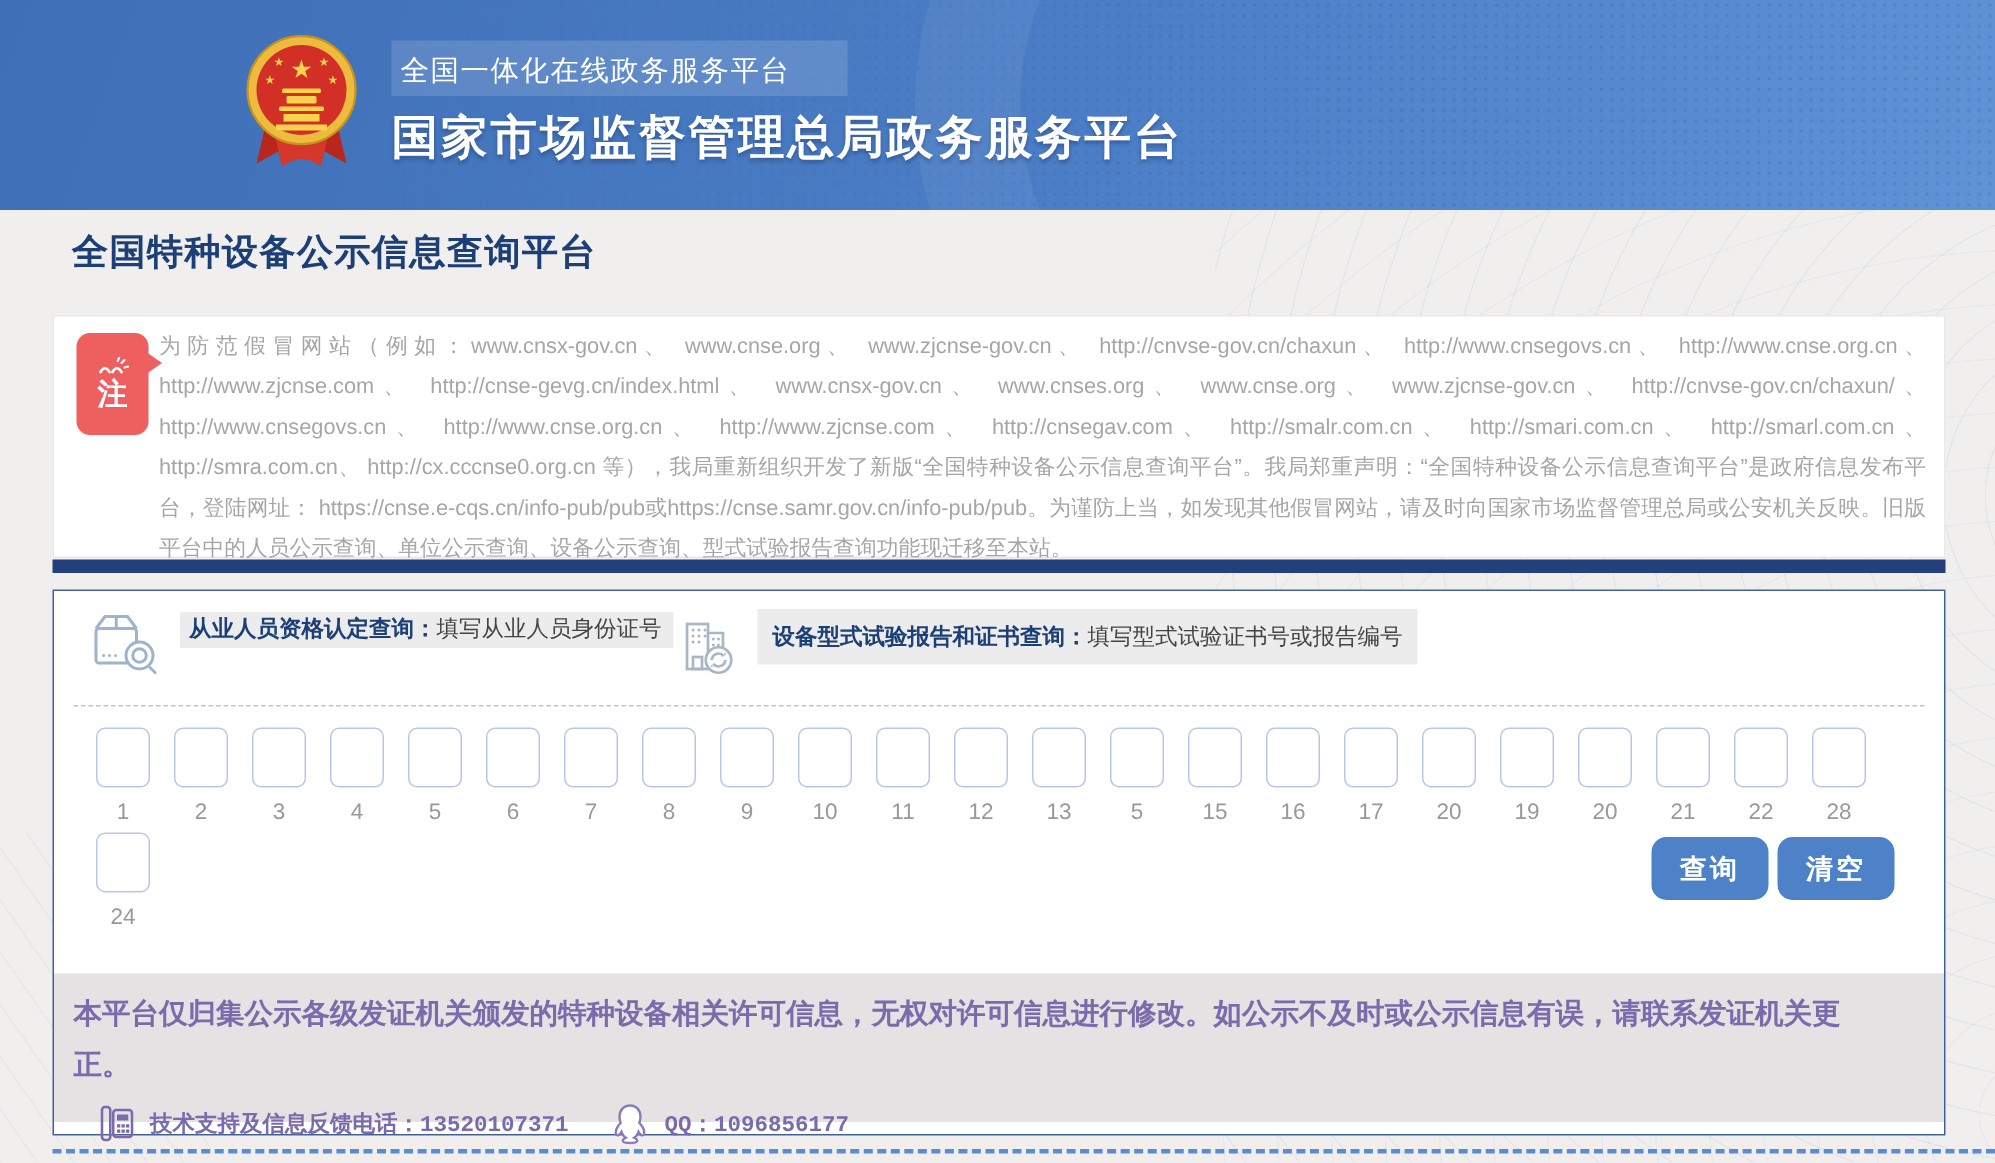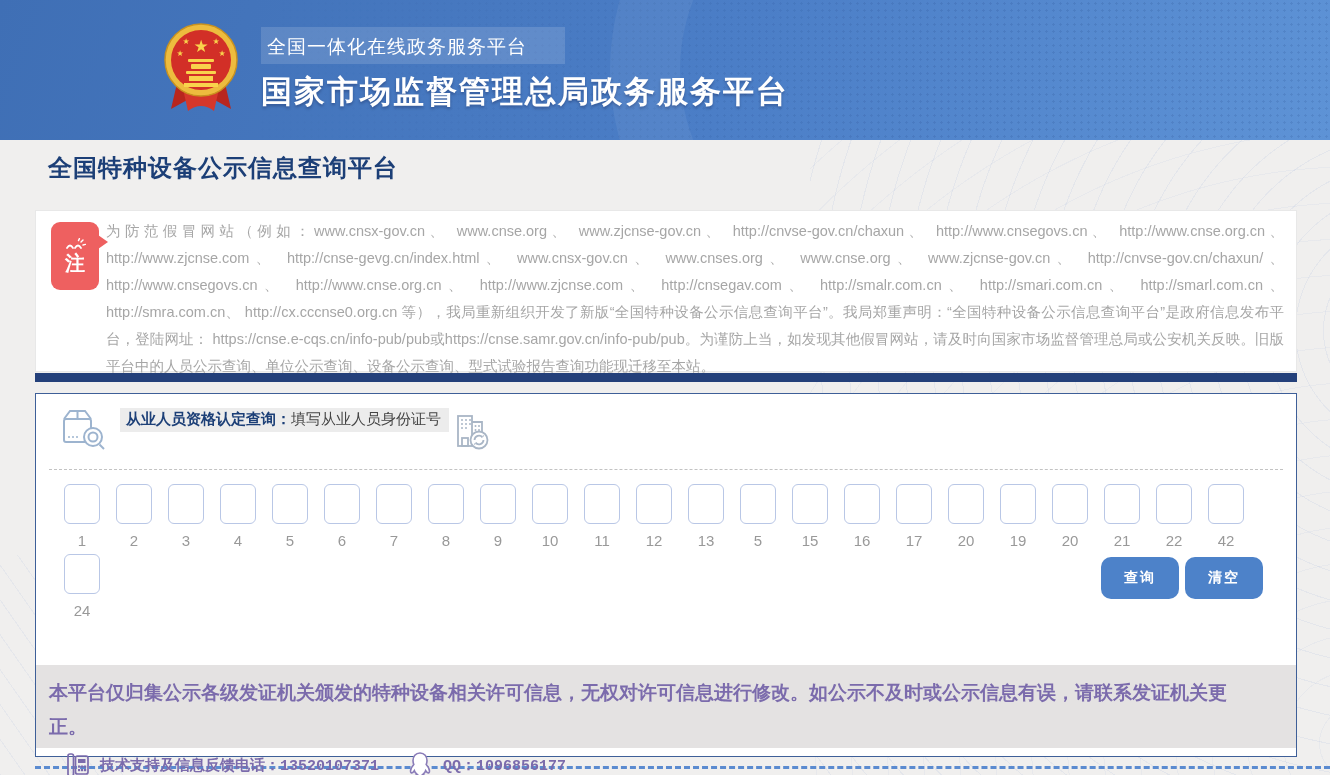--- a/index.html
+++ b/index.html
@@ -104,26 +104,26 @@
   .cell{width:36px;text-align:center;}
   .char-box{
     display:block;width:36px;height:40px;border:1px solid var(--box-border);
     border-radius:6px;background:#fff;text-align:center;font-size:18px;color:#333;outline:none;
   }
   .num{margin-top:8px;font-size:15px;color:#999;height:18px;line-height:18px;}
 
   .action-buttons{position:absolute;top:87px;right:33px;display:flex;gap:6px;}
   .action-buttons button{
     width:78px;height:42px;border:none;border-radius:10px;cursor:pointer;
-    background:var(--button-blue);color:#fff;font-size:14px;font-weight:bold;
+    background:var(--button-blue);color:#fff;font-size:18px;font-weight:bold;
     font-family:"Liberation Sans","DejaVu Sans",sans-serif;letter-spacing:2px;
   }
 
   .panel-footer{
-    position:absolute;left:0;right:0;bottom:8px;height:83px;background:#e4e2e2;
+    position:absolute;left:0;right:0;bottom:8px;height:99px;background:#e4e2e2;
   }
   .disclaimer{
     padding:11px 40px 0 13px;font-size:19px;font-weight:bold;color:var(--purple);line-height:34px;
   }
   .contact{display:flex;align-items:center;padding:7px 0 0 30px;color:var(--purple);font-weight:bold;font-size:15px;}
   .contact .icon{display:flex;align-items:center;}
   .contact .txt{margin-left:10px;font-family:Liberation Mono, monospace;}
   .contact .qq-icon{margin-left:28px;}
 
   .bottom-dashes{position:absolute;left:35px;right:0;top:766px;border-top:3px dashed #5b8bd0;}
@@ -229,20 +229,23 @@
               <circle cx="30" cy="23" r="1"></circle>
           </g>
           <rect x="13" y="31" width="6" height="8"></rect>
           <circle cx="30" cy="33" r="8.5" fill="#fff"></circle>
           <path d="M25.5,33 a4.5,4.5 0 0 1 8,-2.6"></path>
           <path d="M34.5,33 a4.5,4.5 0 0 1 -8,2.6"></path>
           <path d="M33.5,28.6 l1.6,-0.4 l-0.4,1.8 Z" fill="#a9b6c6" stroke="none"></path>
           <path d="M26.5,37.4 l-1.6,0.4 l0.4,-1.8 Z" fill="#a9b6c6" stroke="none"></path>
         </svg>
       </span>
+      <div class="qt-line">
+        <span class="qt-label">设备型式试验报告和证书查询：</span><span class="qt-hint">填写型式试验证书号或报告编号</span>
+      </div>
     </div>
   </div>
 
   <div class="dashed-sep"></div>
 
   <div class="boxes-area">
     <div class="boxes-wrap">
         <div class="cell">
           <input class="char-box" maxlength="1" style="">
           <div class="num">1</div>
@@ -326,21 +329,21 @@
         <div class="cell">
           <input class="char-box" maxlength="1" style="">
           <div class="num">21</div>
         </div>
         <div class="cell">
           <input class="char-box" maxlength="1" style="">
           <div class="num">22</div>
         </div>
         <div class="cell">
           <input class="char-box" maxlength="1" style="">
-          <div class="num">42</div>
+          <div class="num">28</div>
         </div>
         <div class="cell">
           <input class="char-box" maxlength="1" style="">
           <div class="num">24</div>
         </div>
       </div>
     <div class="action-buttons">
       <button type="button">查询</button>
       <button type="button">清空</button>
     </div>

